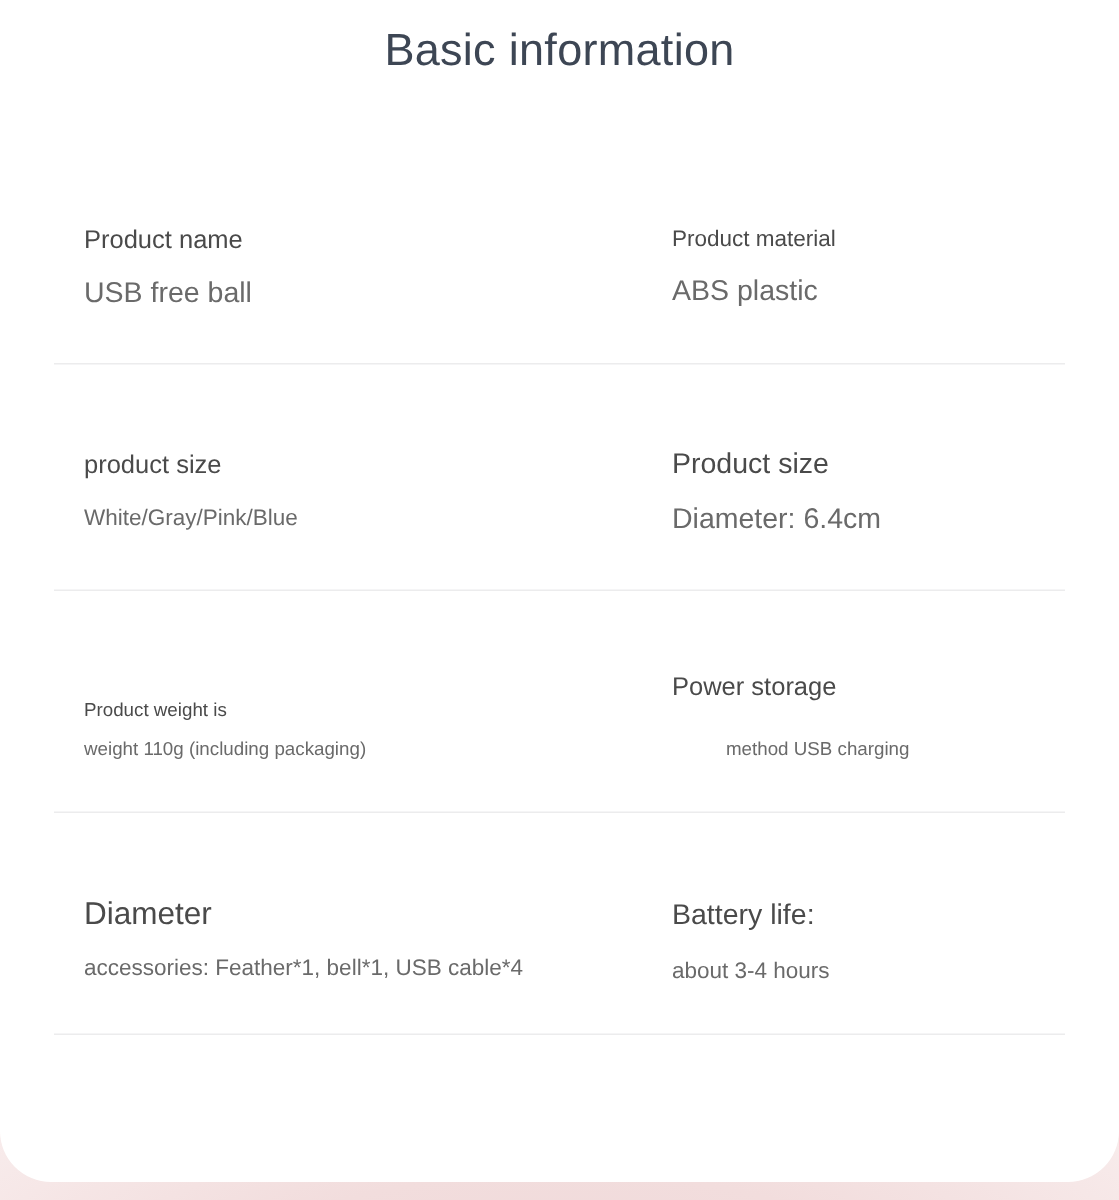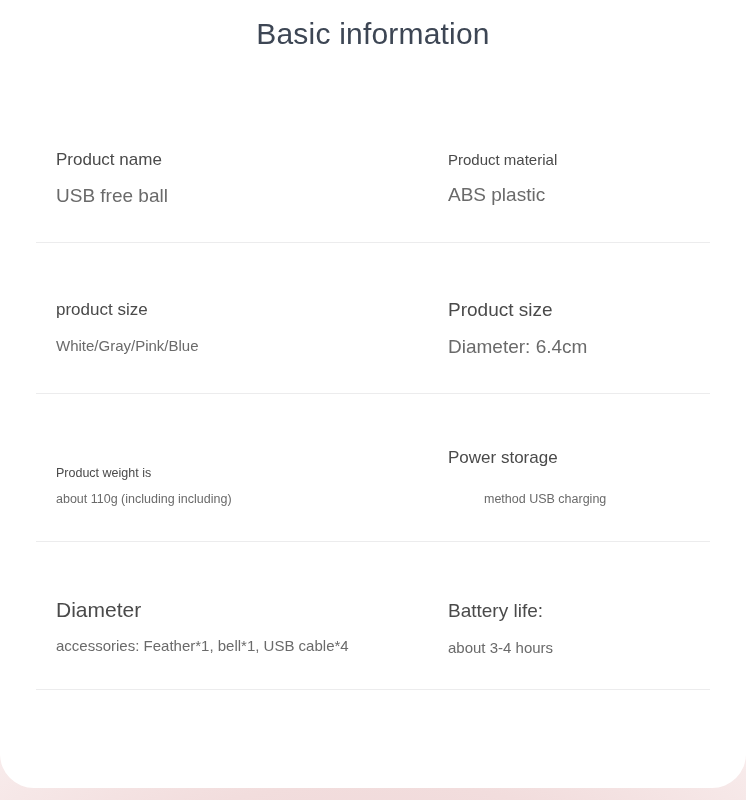--- a/index.html
+++ b/index.html
@@ -167,21 +167,21 @@
       <div class="col-right">
         <div class="field-label t-xl">Product size</div>
         <div class="field-value t-xl">Diameter: 6.4cm</div>
       </div>
     </div>
     <div class="divider" id="divider-2"></div>
 
     <div class="row" id="row-3">
       <div class="col-left">
         <div class="field-label t-sm">Product weight is</div>
-        <div class="field-value t-sm">about 110g (including including)</div>
+        <div class="field-value t-sm">weight 110g (including packaging)</div>
       </div>
       <div class="col-right">
         <div class="field-label t-lg">Power storage</div>
         <div class="field-value t-sm">method USB charging</div>
       </div>
     </div>
     <div class="divider" id="divider-3"></div>
 
     <div class="row" id="row-4">
       <div class="col-left">

